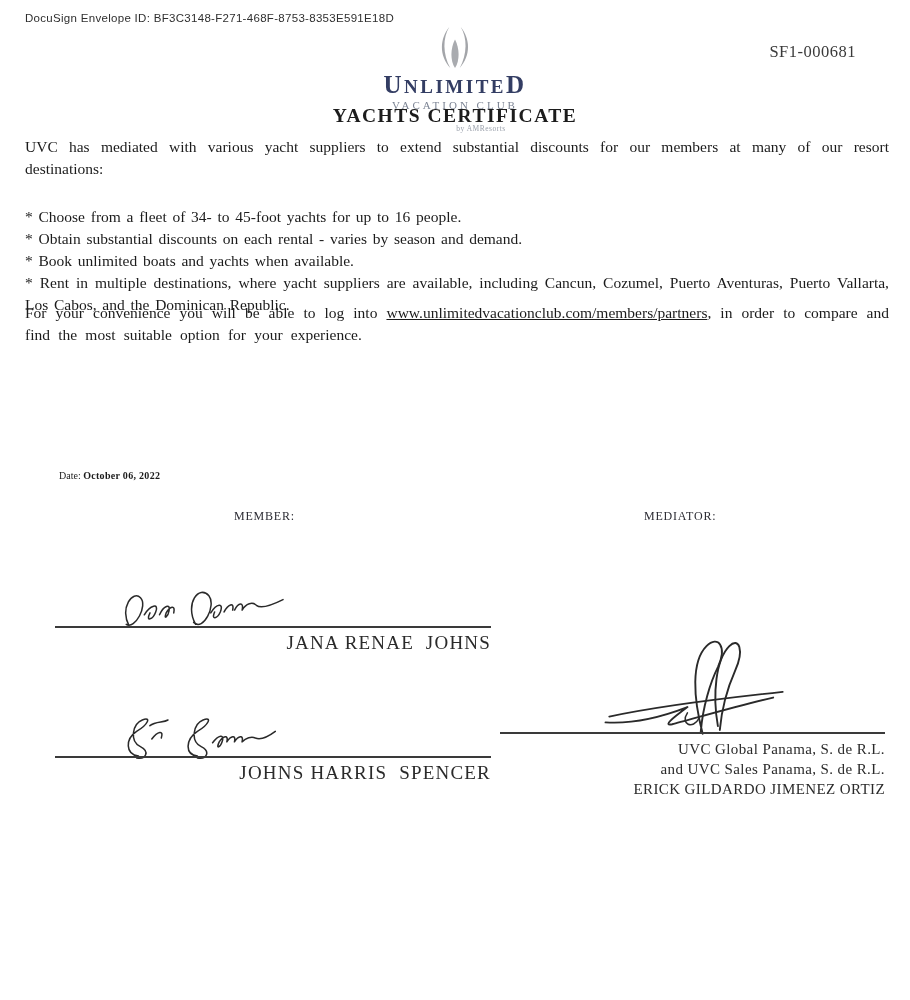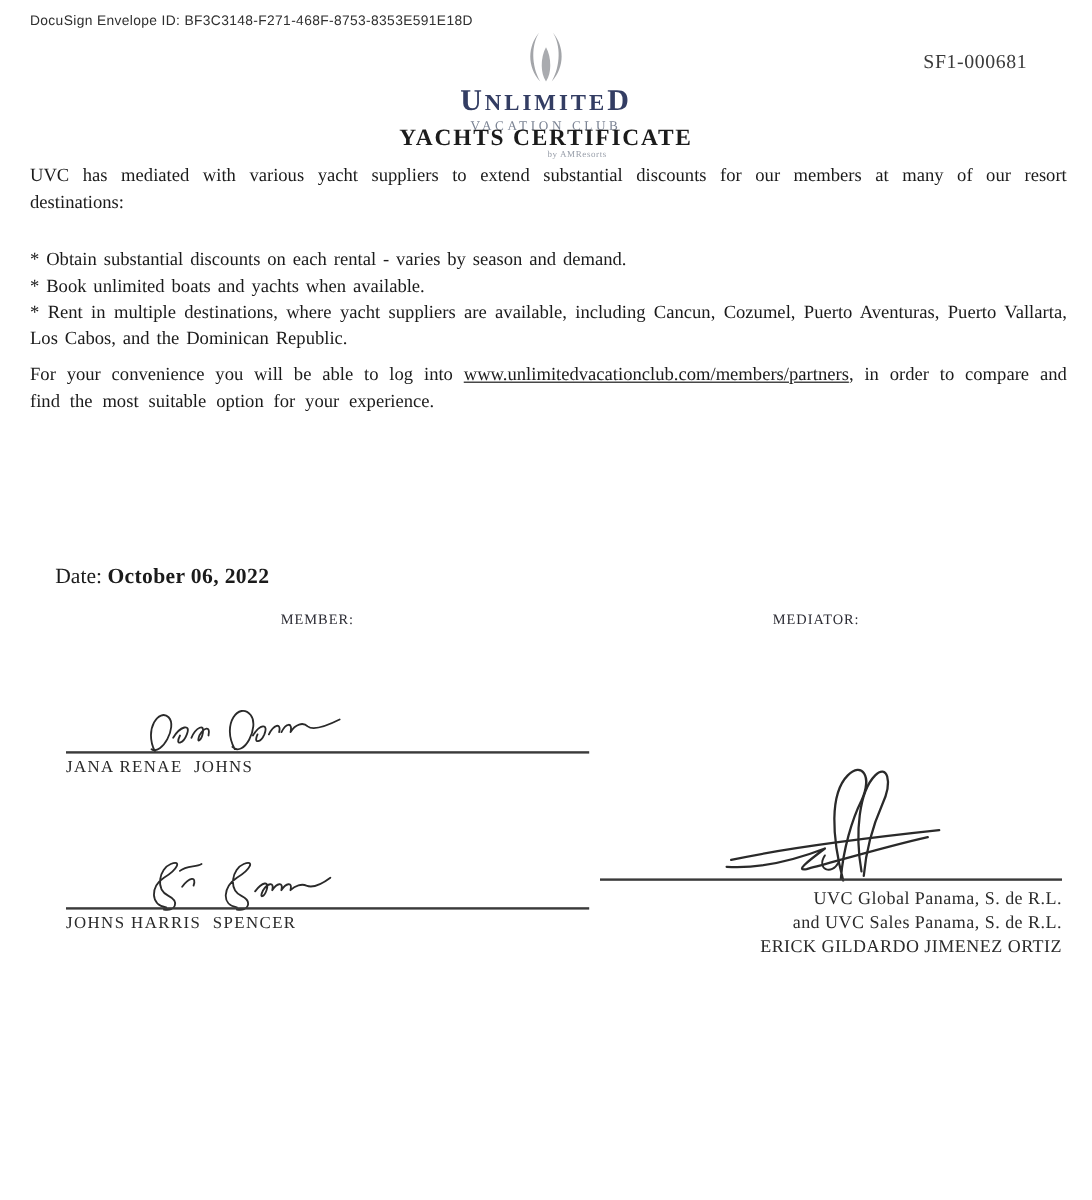--- a/index.html
+++ b/index.html
@@ -72,22 +72,22 @@
     color: #1b1b1b;
   }
   .justified { text-align: justify; word-spacing: 0.28em; }
   .intro { top: 136px; }
   .bullets { top: 206px; }
   .bullets .bullet { text-align: justify; word-spacing: 0.12em; }
   .convenience { top: 302px; }
   .doc-link { color: #1b1b1b; text-decoration: underline; }
   .date-line {
     position: absolute;
-    left: 46px; top: 470px;
-    font-size: 18px;
+    left: 59px; top: 470px;
+    font-size: 10px;
     color: #1b1b1b;
   }
   .date-value { font-weight: bold; letter-spacing: 0.3px; }
   .role-label {
     position: absolute;
     top: 509px;
     font-size: 12px;
     letter-spacing: 0.8px;
     color: #2c2c34;
   }
@@ -96,24 +96,24 @@
   .sig-line {
     position: absolute;
     height: 0;
     border-top: 2px solid #3a3a3a;
   }
   .sig-line-1 { left: 55px; top: 626px; width: 436px; }
   .sig-line-2 { left: 55px; top: 756px; width: 436px; }
   .sig-line-3 { left: 500px; top: 732px; width: 385px; }
   .sig-name {
     position: absolute;
-    font-size: 14px;
+    font-size: 19px;
     letter-spacing: 1.2px;
     color: #2a2a2a;
-    text-align: left;
+    text-align: right;
     white-space: pre;
   }
   .sig-name-1 { left: 55px; top: 632px; width: 436px; }
   .sig-name-2 { left: 55px; top: 762px; width: 436px; }
   .mediator-block {
     position: absolute;
     left: 500px; top: 739px; width: 385px;
     text-align: right;
     font-size: 15px;
     line-height: 20px;
@@ -145,20 +145,21 @@
     <div class="logo-tagline">by AMResorts</div>
   </div>
 
   <div class="ref-number">SF1-000681</div>
 
   <div class="doc-title">YACHTS CERTIFICATE</div>
 
   <div class="body-text intro justified">UVC has mediated with various yacht suppliers to extend substantial discounts for our members at many of our resort destinations:</div>
 
   <div class="body-text bullets">
+    <div class="bullet">* Choose from a fleet of 34- to 45-foot yachts for up to 16 people.</div>
     <div class="bullet">* Obtain substantial discounts on each rental - varies by season and demand.</div>
     <div class="bullet">* Book unlimited boats and yachts when available.</div>
     <div class="bullet justified">* Rent in multiple destinations, where yacht suppliers are available, including Cancun, Cozumel, Puerto Aventuras, Puerto Vallarta, Los Cabos, and the Dominican Republic.</div>
   </div>
 
   <div class="body-text convenience justified"><span>For your convenience you will be able to log into </span><a href="#" class="doc-link">www.unlimitedvacationclub.com/members/partners</a><span>, in order to compare and find the most suitable option for your experience.</span></div>
 
   <div class="date-line"><span>Date: </span><span class="date-value">October 06, 2022</span></div>
 
   <div class="role-label member-label">MEMBER:</div>

